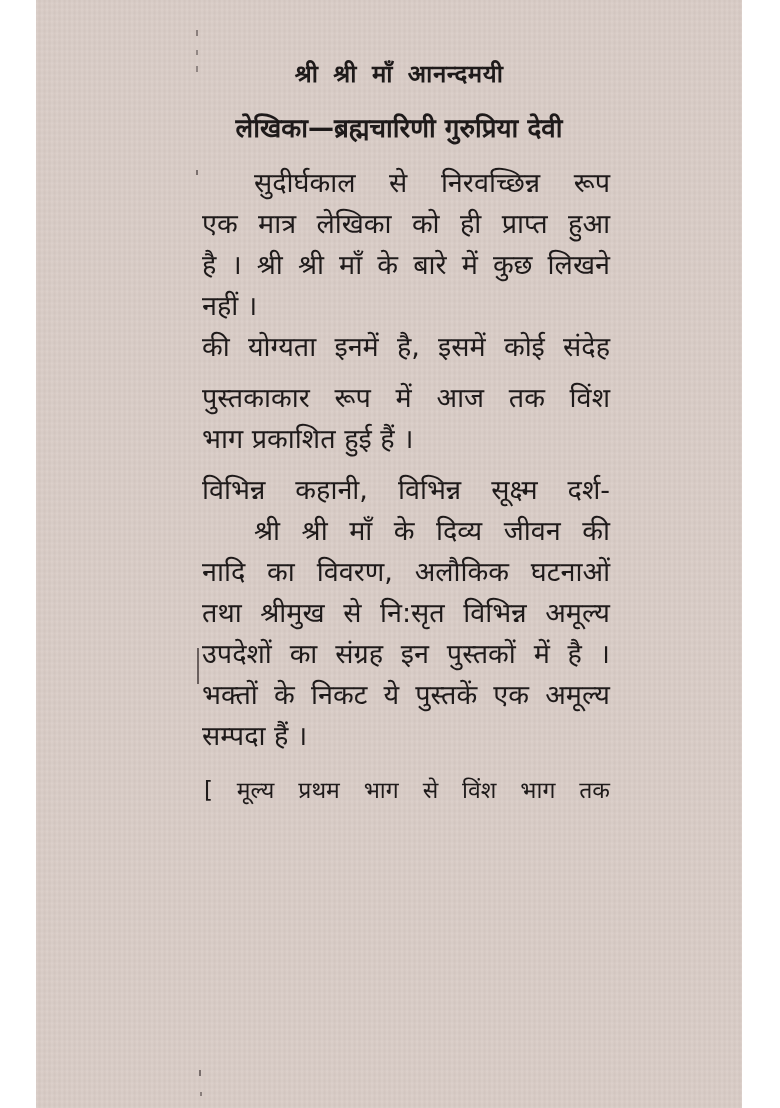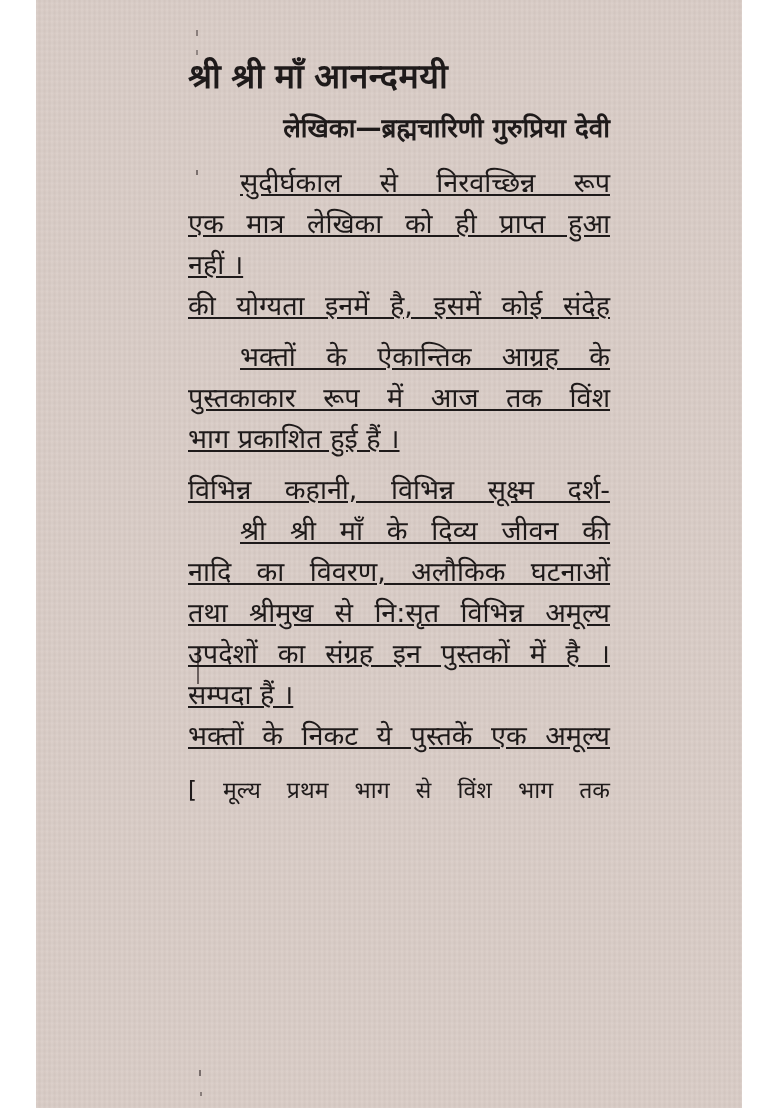--- a/index.html
+++ b/index.html
@@ -26,61 +26,62 @@
         repeating-linear-gradient(0deg, rgba(255,255,255,0.04) 0px, rgba(0,0,0,0.02) 3px, rgba(255,255,255,0) 6px);
     }
     .column {
       position: absolute;
       left: 188px;
       top: 52px;
       width: 422px;
       color: #1e1a1a;
     }
     .title {
-      font-family: Liberation Sans, sans-serif;
-      font-size: 34px;
+      font-family: Liberation Mono, monospace;
+      font-size: 24px;
       font-weight: bold;
+      text-align: center;
       margin: 0 0 6px 0;
       line-height: 48px;
       letter-spacing: 0.5px;
     }
     .author {
       font-size: 26px;
       font-weight: bold;
-      text-align: right;
+      text-align: center;
       margin: 0 0 12px 0;
       line-height: 44px;
       white-space: nowrap;
     }
     .para {
       font-size: 27px;
       line-height: 41px;
       text-align: justify;
-      margin: 0 0 10px 0;
+      margin: 0 0 10px 14px;
       text-indent: 52px;
-      text-decoration: underline;
     }
     .para .line {
       display: block;
       text-align-last: justify;
       white-space: nowrap;
     }
     .para .line.last {
       text-align-last: left;
     }
     .para .line.first {
       padding-left: 52px;
     }
     .para {
       text-indent: 0;
     }
     .note {
       font-size: 23px;
       line-height: 40px;
       margin-top: 14px;
+      margin-left: 16px;
     }
     .note .line {
       display: block;
       white-space: nowrap;
     }
     .note .line.justify {
       text-align-last: justify;
     }
     .mark {
       position: absolute;
@@ -101,36 +102,36 @@
 <div class="mark" style="left:199px; top:1070px; height:6px; opacity:0.6;"></div>
 <div class="mark" style="left:200px; top:1092px; height:4px; opacity:0.5;"></div>
 
 <div class="column">
   <h1 class="title">श्री श्री माँ आनन्दमयी</h1>
   <h2 class="author">लेखिका—ब्रह्मचारिणी गुरुप्रिया देवी</h2>
 
   <div class="para">
     <span class="line first">सुदीर्घकाल से  निरवच्छिन्न  रूप</span>
     <span class="line">एक मात्र  लेखिका को ही प्राप्त हुआ</span>
+    <span class="line">है । श्री श्री माँ के बारे में कुछ लिखने</span>
     <span class="line last">नहीं ।</span>
     <span class="line">की योग्यता इनमें है, इसमें कोई संदेह</span>
   </div>
 
   <div class="para">
-    <span class="line first">भक्तों के ऐकान्तिक आग्रह के</span>
     <span class="line">पुस्तकाकार  रूप  में  आज तक  विंश</span>
     <span class="line last">भाग प्रकाशित हुई हैं ।</span>
   </div>
 
   <div class="para">
     <span class="line">विभिन्न कहानी,  विभिन्न सूक्ष्म  दर्श-</span>
     <span class="line first">श्री श्री माँ के दिव्य  जीवन  की</span>
     <span class="line">नादि का विवरण, अलौकिक घटनाओं</span>
     <span class="line">तथा श्रीमुख से नि:सृत विभिन्न अमूल्य</span>
     <span class="line">उपदेशों का संग्रह इन  पुस्तकों में है ।</span>
+    <span class="line">भक्तों के निकट ये  पुस्तकें एक अमूल्य</span>
     <span class="line last">सम्पदा हैं ।</span>
-    <span class="line">भक्तों के निकट ये  पुस्तकें एक अमूल्य</span>
   </div>
 
   <div class="note">
     <span class="line justify">[ मूल्य प्रथम  भाग  से  विंश  भाग  तक</span>
   </div>
 </div>
 
 </body></html>

